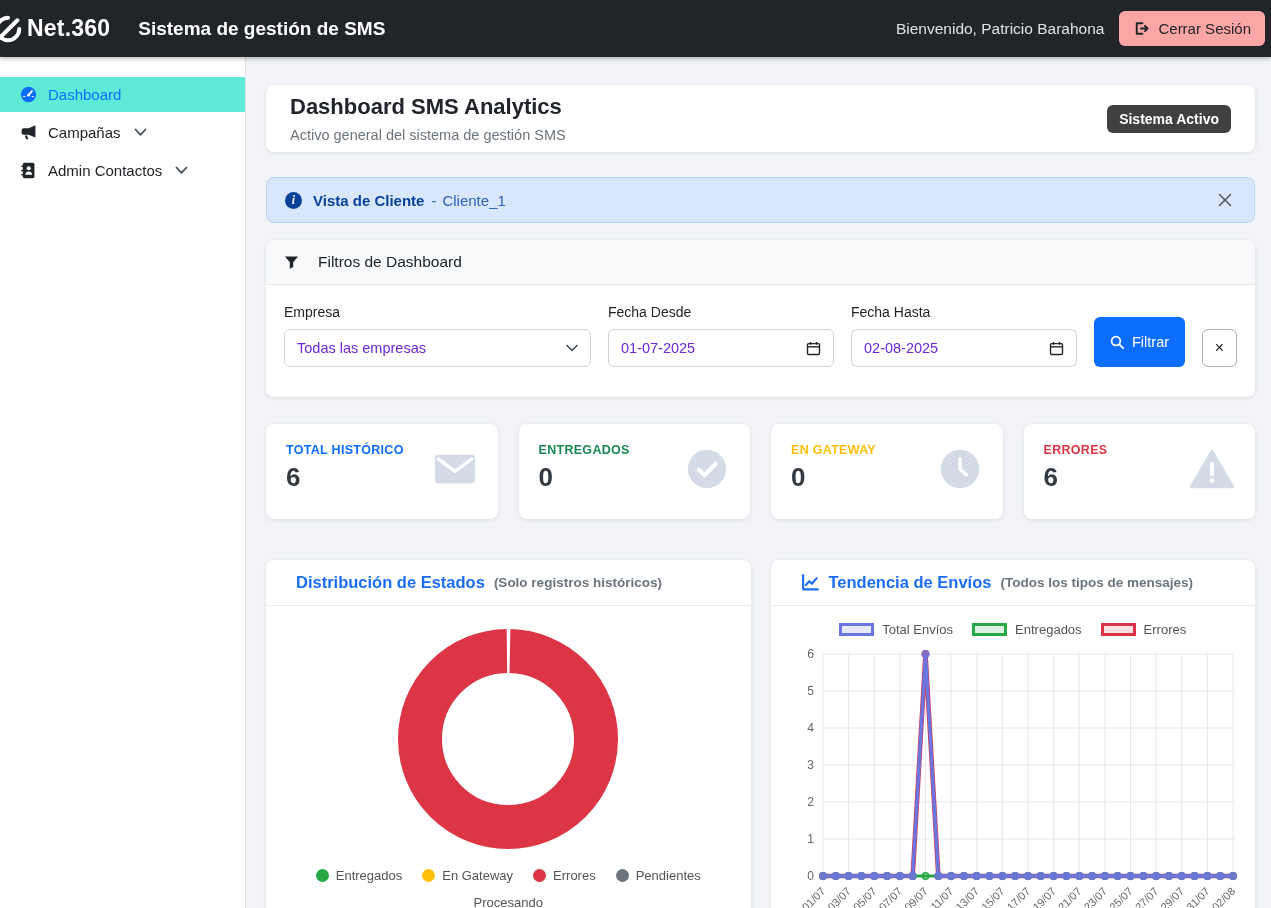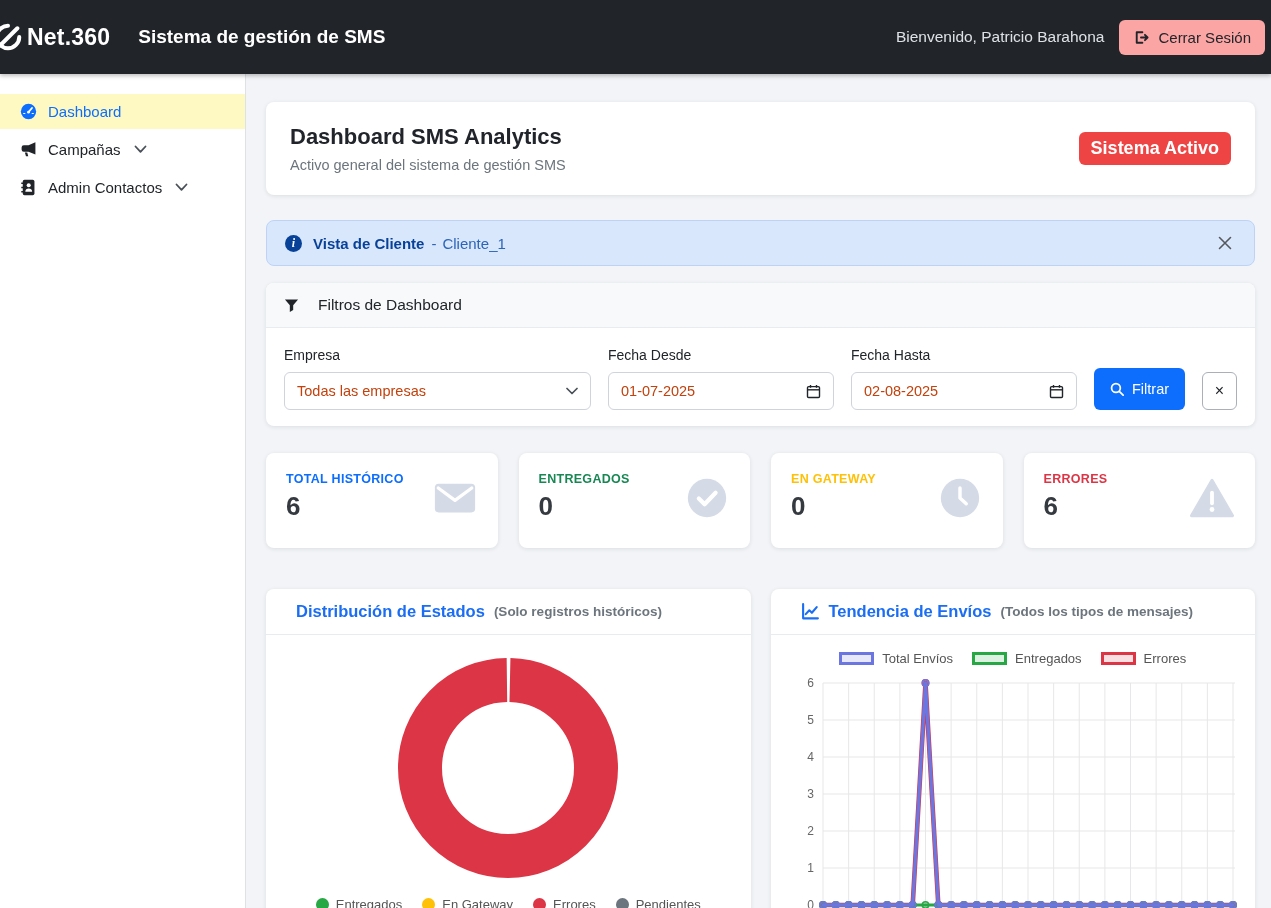--- a/index.html
+++ b/index.html
@@ -1,75 +1,75 @@
 <!DOCTYPE html>
 <html><head>
 <meta charset="utf-8">
 <style>
   * { box-sizing: border-box; margin: 0; padding: 0; }
   html,body { width:1271px; height:908px; overflow:hidden; }
   body { font-family:"Liberation Sans", sans-serif; background:#f2f4f7; color:#212529; }
 
   
-  .navbar { height:74px; background:#212529; display:flex; align-items:center; padding:0 6px 0 0;
+  .navbar { height:57px; background:#212529; display:flex; align-items:center; padding:0 6px 0 0;
             color:#fff; box-shadow:0 2px 4px rgba(0,0,0,.25); position:relative; z-index:5; }
   .brand { display:flex; align-items:center; gap:4px; margin-left:-7px; }
   .brand-icon { width:30px; height:30px; }
   .brand-text { font-size:23px; font-weight:bold; letter-spacing:.2px; }
   .app-title { font-size:19px; font-weight:700; margin-left:28px; }
   .nav-right { margin-left:auto; display:flex; align-items:center; gap:15px; }
   .welcome { font-size:15.5px; color:#dee2e6; }
   .logout-btn { display:flex; align-items:center; gap:9px; background:#fca5a5; color:#212529;
                 border:none; border-radius:6px; padding:9px 14px 9px 13px; font-size:15px; cursor:pointer;
                 font-family:"Liberation Sans", sans-serif; }
 
   
   .layout { display:flex; height:851px; }
   .sidebar { width:246px; background:#fff; border-right:1px solid #dee2e6; padding-top:20px; flex:none; }
   .side-item { display:flex; align-items:center; gap:11px; padding:9px 20px; font-size:15px;
                color:#212529; cursor:pointer; margin-bottom:3px; }
   .side-item .chev { margin-left:2px; }
-  .side-item.active { background:#fef9c3; color:#0d6efd; }
+  .side-item.active { background:#5eead4; color:#0d6efd; }
   .side-icon { width:17px; height:17px; flex:none; }
 
   .main { flex:1; padding:28px 16px 0 20px; overflow:hidden; }
 
   .card { background:#fff; border-radius:8px; box-shadow:0 1px 4px rgba(33,40,50,.10); }
 
   
-  .header-card { display:flex; align-items:center; justify-content:space-between; padding:18px 24px; height:93px; }
+  .header-card { display:flex; align-items:center; justify-content:space-between; padding:18px 24px; height:67px; }
   .page-title { font-size:22px; font-weight:bold; color:#21252b; }
   .page-sub { font-size:14.5px; color:#6c757d; margin-top:7px; }
-  .status-badge { background:#ef4444; color:#fff; font-size:18px; font-weight:bold;
+  .status-badge { background:#404040; color:#fff; font-size:14px; font-weight:bold;
                   padding:6px 12px; border-radius:6px; }
 
   
   .alert { margin-top:25px; background:#d9e7fd; border:1px solid #bcd3f7; border-radius:8px;
            height:46px; display:flex; align-items:center; padding:0 18px; }
   .info-icon { width:17px; height:17px; border-radius:50%; background:#084298; color:#fff;
                font-size:12px; font-weight:bold; display:flex; align-items:center; justify-content:center;
                font-family:"Liberation Serif", serif; font-style:italic; flex:none; }
   .alert-title { color:#084298; font-weight:bold; font-size:15px; margin-left:11px; }
   .alert-sep { color:#2c64b8; font-size:15px; margin:0 6px 0 7px; }
   .alert-client { color:#2c64b8; font-size:15px; }
   .alert-close { margin-left:auto; background:none; border:none; cursor:pointer; color:#55595e;
                  width:22px; height:22px; display:flex; align-items:center; justify-content:center; }
 
   
   .filters-card { margin-top:17px; }
   .filters-head { display:flex; align-items:center; gap:19px; padding:13px 18px;
                   background:#f8f9fa; border-bottom:1px solid #e9ecef;
                   border-radius:8px 8px 0 0; font-size:15.5px; color:#212529; }
-  .filters-body { display:flex; align-items:flex-end; gap:17px; padding:19px 18px 16px 18px; }
+  .filters-body { display:flex; align-items:flex-end; gap:17px; padding:19px 18px 30px 18px; }
   .fgroup label { display:block; font-size:14px; color:#212529; margin-bottom:9px; }
   .control { height:38px; border:1px solid #ced4da; border-radius:6px; background:#fff;
              display:flex; align-items:center; justify-content:space-between;
-             padding:0 12px; font-size:14.5px; color:#c2410c; cursor:pointer; }
+             padding:0 12px; font-size:14.5px; color:#6d28d9; cursor:pointer; }
   .w-select { width:307px; } .w-date { width:226px; }
-  .btn-filtrar { height:42px; display:flex; align-items:center; gap:8px; background:#0d6efd; color:#fff;
+  .btn-filtrar { height:50px; display:flex; align-items:center; gap:8px; background:#0d6efd; color:#fff;
                  border:none; border-radius:6px; padding:0 16px; font-size:14.5px; font-weight:500;
                  cursor:pointer; font-family:"Liberation Sans", sans-serif; }
   .btn-clear { height:38px; width:38px; background:#fff; border:1px solid #a9b0b8; border-radius:6px;
                font-size:16px; color:#212529; cursor:pointer; }
 
   
   .stats { display:grid; grid-template-columns:repeat(4,1fr); gap:21px; margin-top:27px; }
   .stat-card { position:relative; padding:19px 20px; height:95px; }
   .stat-label { font-size:12.5px; font-weight:bold; letter-spacing:.3px; }
   .stat-value { font-size:26px; font-weight:bold; color:#343a40; margin-top:5px; }

